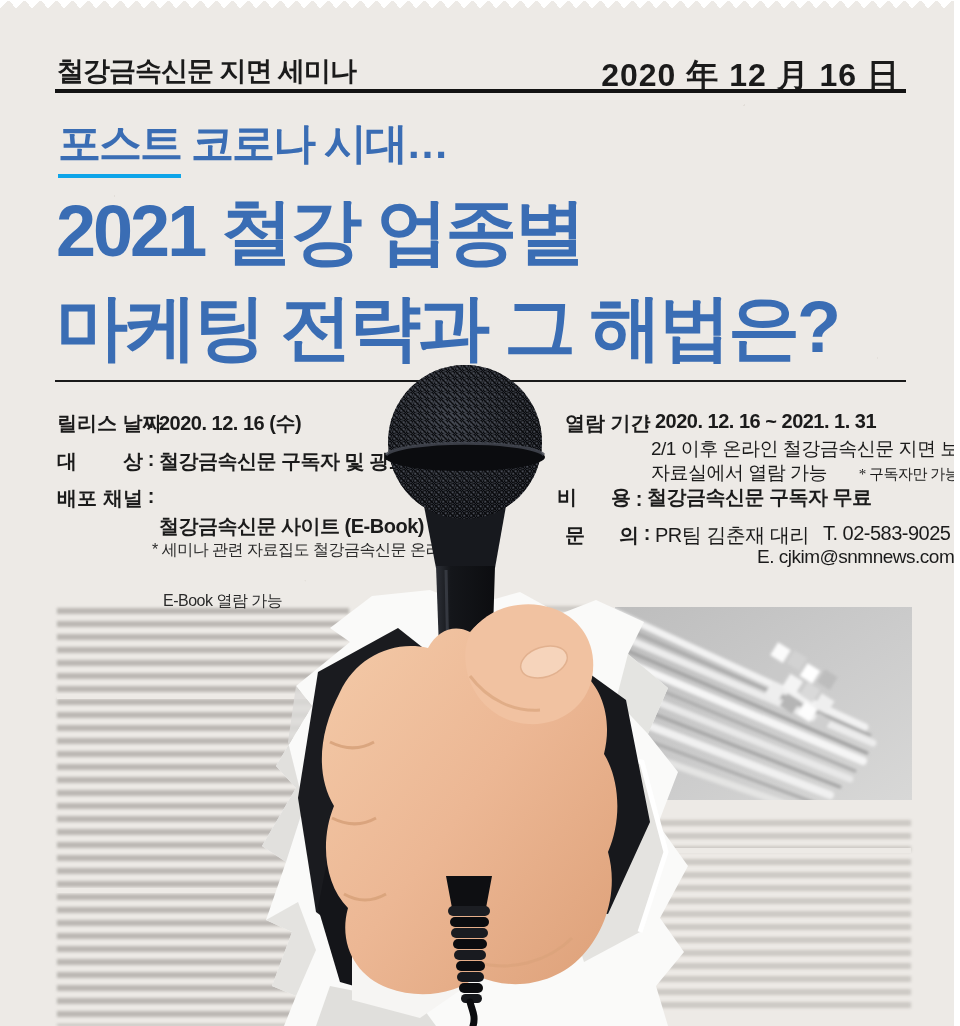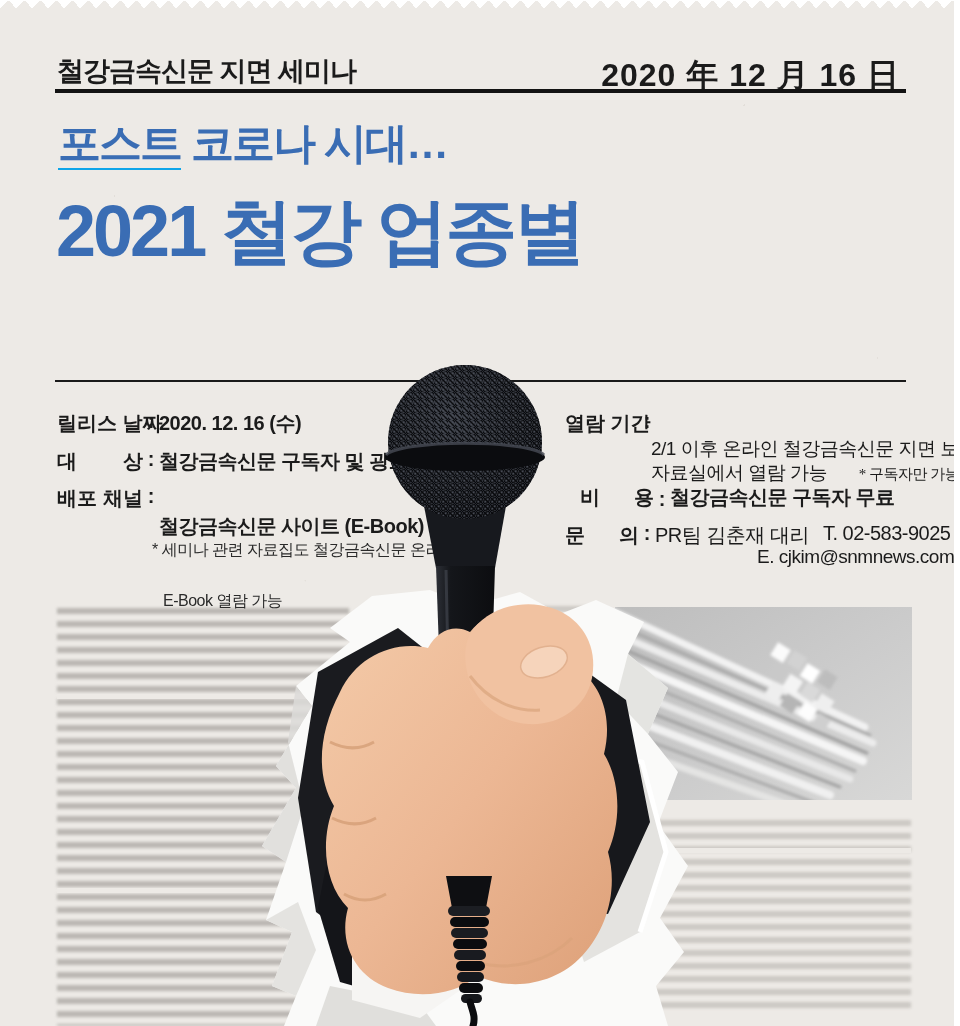--- a/index.html
+++ b/index.html
@@ -17,21 +17,21 @@
        radial-gradient(2px 2px at 92% 34%, #dcd8d2 40%, transparent 41%),
        radial-gradient(2px 2px at 32% 56%, #dcd8d2 40%, transparent 41%),
        radial-gradient(2px 2px at 64% 83%, #d8d4ce 40%, transparent 41%);}
   
   .brand{position:absolute;left:57px;top:53px;font-size:27px;font-weight:700;letter-spacing:-1px;z-index:5;}
   .hdate{position:absolute;right:54px;top:54px;font-size:32px;font-weight:700;letter-spacing:1px;z-index:5;}
   .rule-thick{position:absolute;left:55px;top:89px;width:851px;height:4px;background:#131313;z-index:5;}
   .rule-thin{position:absolute;left:55px;top:380px;width:851px;height:2px;background:#1a1a1a;z-index:4;}
   
   .kicker{position:absolute;left:58px;top:115px;font-size:43px;font-weight:800;letter-spacing:-2px;color:#3a6db4;z-index:5;}
-  .kicker .ul{border-bottom:2px solid #0ea5e9;padding-bottom:1px;}
+  .kicker .ul{border-bottom:4px solid #0ea5e9;padding-bottom:7px;}
   .big{position:absolute;left:56px;top:183px;font-size:72px;line-height:96px;font-weight:800;
        letter-spacing:-3px;color:#3a6db4;z-index:5;white-space:nowrap;}
   
   .row{position:absolute;display:flex;align-items:flex-start;font-size:20px;z-index:5;white-space:nowrap;}
   .lab{font-weight:700;text-align:justify;text-align-last:justify;}
   .labL{width:86px;}
   .labR{width:74px;}
   .col{width:16px;text-align:center;font-weight:700;}
   .val{font-weight:700;letter-spacing:-0.5px;}
   .val2{font-weight:400;letter-spacing:-0.5px;}
@@ -53,20 +53,21 @@
   <div class="sheet"></div>
   <div class="teeth"></div>
 
   <div class="brand">철강금속신문 지면 세미나</div>
   <div class="hdate">2020 年 12 月 16 日</div>
   <div class="rule-thick"></div>
 
   <div class="kicker"><span class="ul">포스트</span><span> 코로나 시대…</span></div>
   <div class="big">
     <div>2021 철강 업종별</div>
+    <div>마케팅 전략과 그 해법은?</div>
   </div>
 
   <div class="rule-thin"></div>
 
   <div class="row" style="left:57px;top:410px;">
     <span class="lab labL">릴리스 날짜</span>
     <span class="col">:</span>
     <span class="val">2020. 12. 16 (수)</span>
   </div>
   <div class="row" style="left:57px;top:448px;">
@@ -80,28 +81,29 @@
   </div>
   <div class="row" style="left:159px;top:513px;">
     <span class="val">철강금속신문 사이트 (E-Book)</span>
   </div>
   <div class="note" style="left:152px;top:540px;">* 세미나 관련 자료집도 철강금속신문 온라인</div>
   <div class="note" style="left:163px;top:563px;margin-top:28px;">E-Book 열람 가능</div>
 
   <div class="row" style="left:565px;top:410px;">
     <span class="lab labR">열람 기간</span>
     <span class="col">:</span>
+    <span class="val">2020. 12. 16 ~ 2021. 1. 31</span>
   </div>
   <div class="sub" style="left:651px;top:436px;">2/1 이후 온라인 철강금속신문 지면 보기 및</div>
   <div class="sub" style="left:651px;top:460px;">
     <span>자료실에서 열람 가능</span>
     <span style="display:inline-block;width:22px;"></span>
     <span style="font-size:15px;font-family:Liberation Serif, serif;">* 구독자만 가능</span>
   </div>
-  <div class="row" style="left:580px;top:484px;align-items:flex-end;">
+  <div class="row" style="left:557px;top:484px;align-items:flex-end;">
     <span class="lab labR">비 용</span>
     <span class="col">:</span>
     <span class="val">철강금속신문 구독자 무료</span>
   </div>
   <div class="row" style="left:565px;top:522px;">
     <span class="lab labR">문 의</span>
     <span class="col">:</span>
     <span class="val2">PR팀 김춘재 대리</span>
     <span style="display:inline-block;width:14px;"></span>
     <span class="val2">T. 02-583-9025</span>

